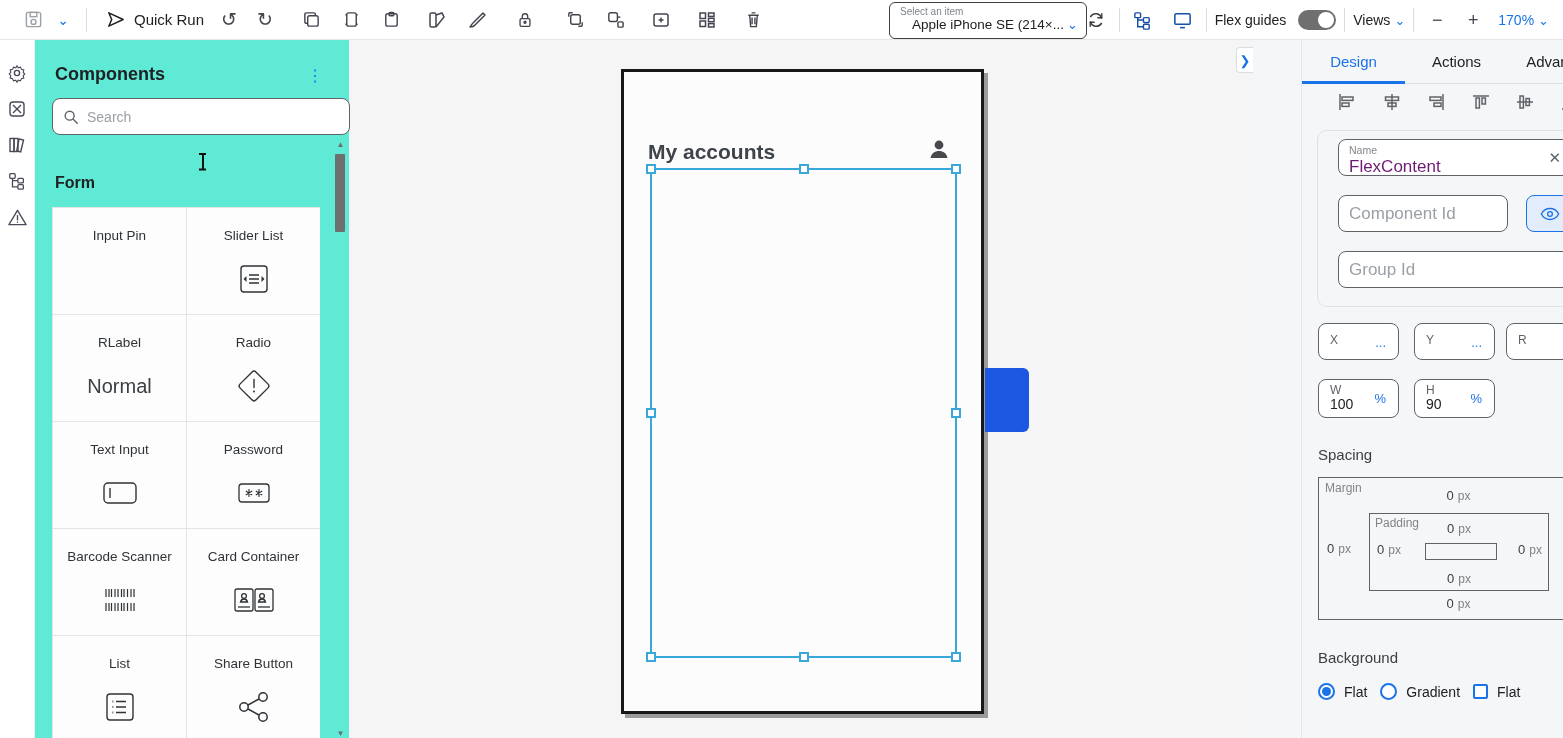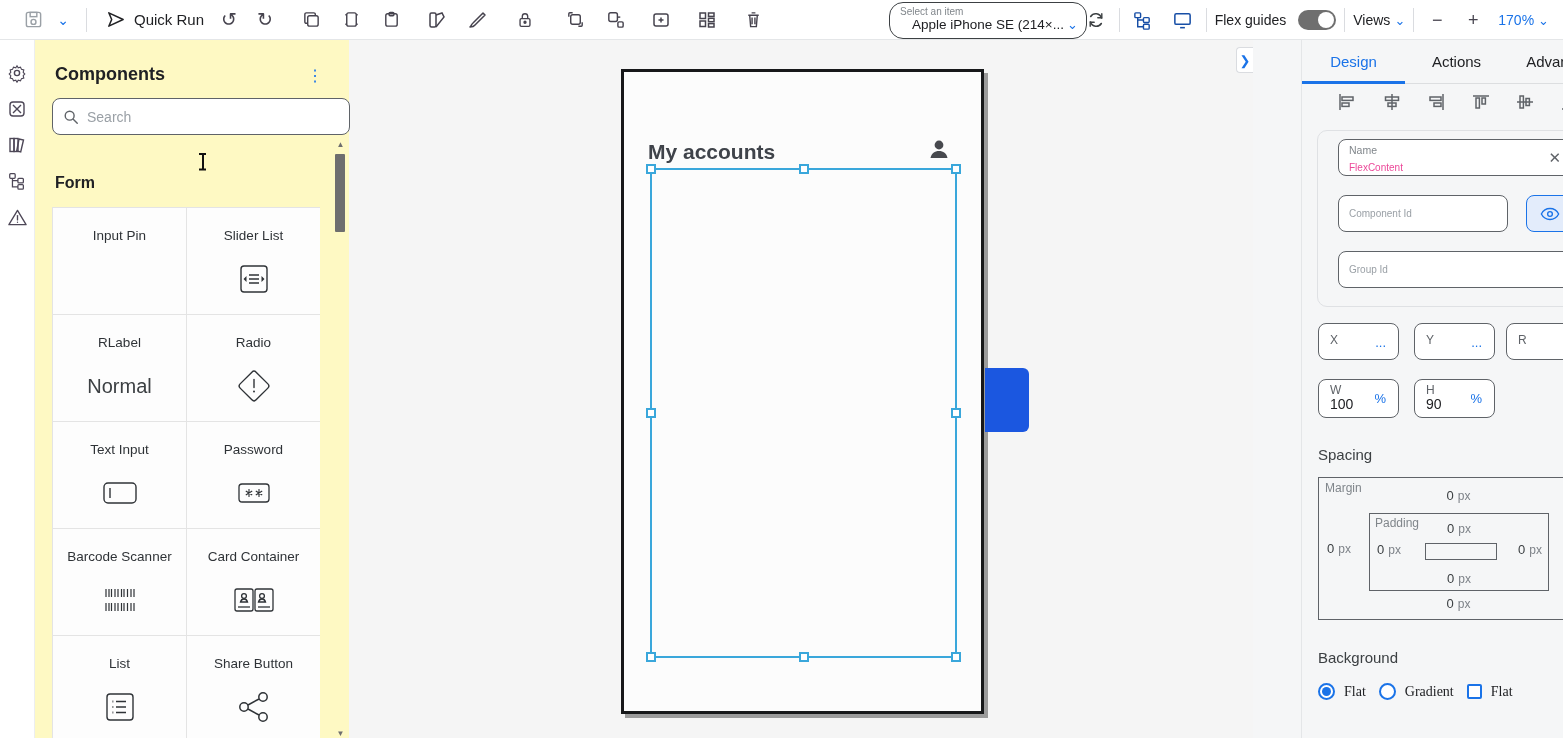--- a/index.html
+++ b/index.html
@@ -8,36 +8,36 @@
 
   
   #toolbar { position:absolute; left:0; top:0; width:1563px; height:40px; background:#fff; border-bottom:1px solid #e4e6e8; display:flex; align-items:center; z-index:30; }
   .tb-icon { width:30px; height:30px; display:flex; align-items:center; justify-content:center; color:#46434e; flex:0 0 auto; cursor:pointer; }
   .tb-icon svg { display:block; }
   .tb-divider { width:1px; height:24px; background:#dadce0; margin:0 8px; flex:0 0 auto; }
   .glyph { font-size:17px; line-height:1; color:#46434e; }
   .blue { color:#1a73e8; }
   #quickrun { display:flex; align-items:center; gap:8px; margin:0 10px; cursor:pointer; }
   #quickrun .qr-label { font-size:15px; color:#202124; }
-  #device-select { position:absolute; left:889px; top:2px; width:198px; height:37px; border:1px solid #3c4043; border-radius:14px; background:#fff; padding:3px 10px; cursor:pointer; }
+  #device-select { position:absolute; left:889px; top:2px; width:198px; height:37px; border:1px solid #3c4043; border-radius:6px; background:#fff; padding:3px 10px; cursor:pointer; }
   #device-select .ds-label { font-size:10px; color:#80868b; }
   #device-select .ds-value { font-size:13.5px; color:#202124; white-space:nowrap; overflow:hidden;margin-left:12px; }
   #device-select .ds-chevron { position:absolute; right:8px; top:14px; font-size:13px; color:#1a73e8; }
   .toggle { width:38px; height:20px; border-radius:10px; position:relative; cursor:pointer; flex:0 0 auto; }
   .toggle .knob { position:absolute; width:16px; height:16px; border-radius:50%; background:#fff; top:2px; right:2px; }
   #flex-toggle { background:#6f6f6f; }
   .tb-text { font-size:14px; color:#202124; }
   #zoom-level { font-size:14px; color:#1a73e8; }
 
   
   #rail { position:absolute; left:0; top:40px; width:35px; height:698px; background:#fff; border-right:1px solid #eceef0; display:flex; flex-direction:column; align-items:center; padding-top:22px; gap:14px; z-index:20; }
   .rail-icon { width:22px; height:22px; display:flex; align-items:center; justify-content:center; color:#4d4757; cursor:pointer; }
 
   
-  #components { position:absolute; left:35px; top:40px; width:314px; height:698px; background:#fef9c3; z-index:10; }
+  #components { position:absolute; left:35px; top:40px; width:314px; height:698px; background:#5eead4; z-index:10; }
   #components h1 { font-size:18px; font-weight:700; color:#202124; position:absolute; left:20px; top:24px; }
   #comp-kebab { position:absolute; right:26px; top:26px; font-size:16px; color:#1a73e8; cursor:pointer; }
   #search-box { position:absolute; left:17px; top:58px; width:315px- ; width:298px; height:37px; border:1px solid #5f6368; border-radius:8px; background:#fff; display:flex; align-items:center; padding:0 10px; }
   #search-box svg { flex:0 0 auto; }
   #search-input { border:none; outline:none; background:transparent; font-size:14px; color:#202124; margin-left:8px; width:220px; }
   #search-input::placeholder { color:#9aa0a6; }
   #text-cursor { position:absolute; left:163px; top:113px; width:10px; height:17px; pointer-events:none; }
   #text-cursor:before { content:""; position:absolute; left:4px; top:0; width:1.5px; height:17px; background:#111; }
   #text-cursor:after { content:""; position:absolute; left:1px; top:0; width:7px; height:1.5px; background:#111; box-shadow:0 15.5px 0 #111; }
   #form-section-label { position:absolute; left:20px; top:134px; font-size:16px; font-weight:700; color:#202124; }
@@ -65,21 +65,21 @@
   #inspector { position:absolute; left:1253px; top:40px; width:310px; height:698px; background:#f5f6f7; border-left:1px solid #e4e6e8;margin-left:48px; }
   #tabs { display:flex; height:44px; border-bottom:1px solid #dcdee0; }
   .tab { flex:1; display:flex; align-items:center; justify-content:center; font-size:15px; color:#202124; cursor:pointer; position:relative; }
   .tab.active { color:#1a73e8; }
   .tab.active:after { content:""; position:absolute; left:0; right:0; bottom:-1px; height:3px; background:#1a73e8; }
   #align-row { display:flex; justify-content:space-between; padding:8px 30px 6px 34px; }
   .align-icon { width:22px; height:20px; color:#5f6368; cursor:pointer; }
   #ident-card { position:absolute; left:15px; top:90px; width:280px; height:177px; border:1px solid #dfe1e4; border-radius:10px; }
   .field { background:#fff; border:1px solid #5f6368; border-radius:8px; position:absolute; padding:4px 10px; }
   .field .f-label { font-size:10.5px; color:#80868b; line-height:13px; }
-  .field .f-value { font-size:10px; color:#ec4899; line-height:16px; border:none; outline:none; background:transparent; width:100%; padding:0; font-family:"Liberation Sans", sans-serif;}
+  .field .f-value { font-size:17px; color:#701a75; line-height:16px; border:none; outline:none; background:transparent; width:100%; padding:0; font-family:"Liberation Sans", sans-serif;}
   .field input::placeholder { color:#9aa0a6; }
   #name-field { left:36px; top:99px; width:233px; height:37px; }
   #name-clear { position:absolute; right:9px; top:9px; font-size:15px; color:#5f6368; cursor:pointer; }
   #compid-field { left:36px; top:155px; width:170px; height:37px; display:flex; align-items:center; }
   #groupid-field { left:36px; top:211px; width:236px; height:37px; display:flex; align-items:center; }
   #eye-btn { position:absolute; left:224px; top:155px; width:48px; height:37px; background:#e3ecfb; border:1px solid #1a73e8; border-radius:8px; display:flex; align-items:center; justify-content:center; cursor:pointer; }
   .dim-field { position:absolute; background:#fff; border:1px solid #5f6368; border-radius:8px; padding:3px 11px; }
   .dim-field .d-label { font-size:12px; color:#5f6368; line-height:14px; }
   .dim-field .d-value { font-size:14px; color:#202124; line-height:15px; }
   .dim-suffix { position:absolute; right:12px; top:11px; font-size:13px; color:#1a73e8; }
@@ -94,21 +94,21 @@
   #spacing-box { position:absolute; left:16px; top:437px; width:281px; height:143px; border:1px solid #5f6368; background:#f5f6f7; }
   #padding-box { position:absolute; left:50px; top:35px; width:180px; height:78px; border:1px solid #5f6368; }
   .sp-label { font-size:12px; color:#80868b; position:absolute; }
   .sp-val { position:absolute; font-size:13px; color:#3c4043; white-space:nowrap; cursor:pointer; }
   .sp-val .u { color:#7d8288; margin-left:4px; font-size:12px; }
   #pad-input { position:absolute; left:55px; top:29px; width:72px; height:17px; border:1px solid #5f6368; background:#f5f6f7; }
   #bg-options { position:absolute; left:16px; top:643px; display:flex; align-items:center; gap:9px; }
   .radio-outer { width:17px; height:17px; border:2px solid #1a73e8; border-radius:50%; background:#fff; display:flex; align-items:center; justify-content:center; cursor:pointer; }
   .radio-dot { width:9px; height:9px; border-radius:50%; background:#1a73e8; }
   .checkbox { width:15px; height:15px; border:2px solid #1a73e8; border-radius:2px; background:#fff; cursor:pointer; }
-  .bg-opt-label { font-size:14px; color:#202124; margin-right:4px;font-family:Liberation Serif, serif; }
+  .bg-opt-label { font-size:14px; color:#202124; margin-right:4px; }
   #bottom-bar { position:absolute; left:0; bottom:0; width:310px; height:33px; background:#fff; border-top:1px solid #e0e2e4; display:flex; align-items:center; justify-content:space-between; padding:0 14px 0 16px; }
   #bottom-bar .bb-label { font-size:13px; color:#202124; }
   #attr-toggle { background:#1a73e8; width:34px; height:18px; }
   #attr-toggle .knob { width:14px; height:14px; }
   #insp-scroll { position:absolute; right:1px; top:62px; width:8px; height:165px; background:#c7cacc; border-radius:4px; }
 </style>
 </head>
 <body>
 
 <div id="app">

